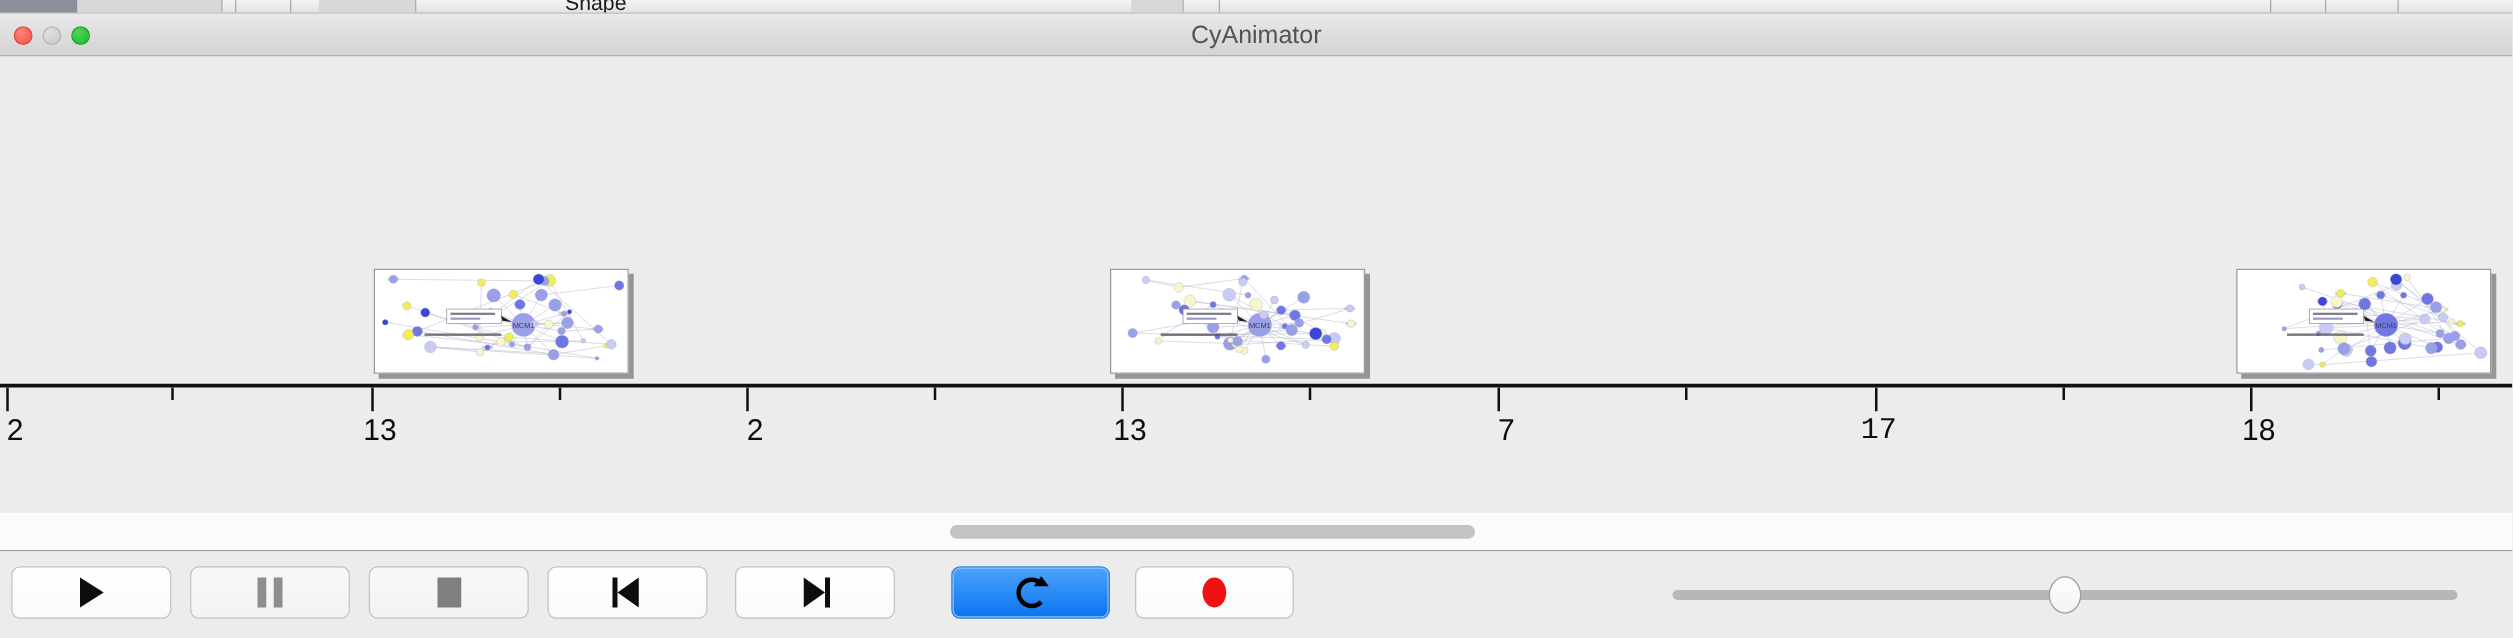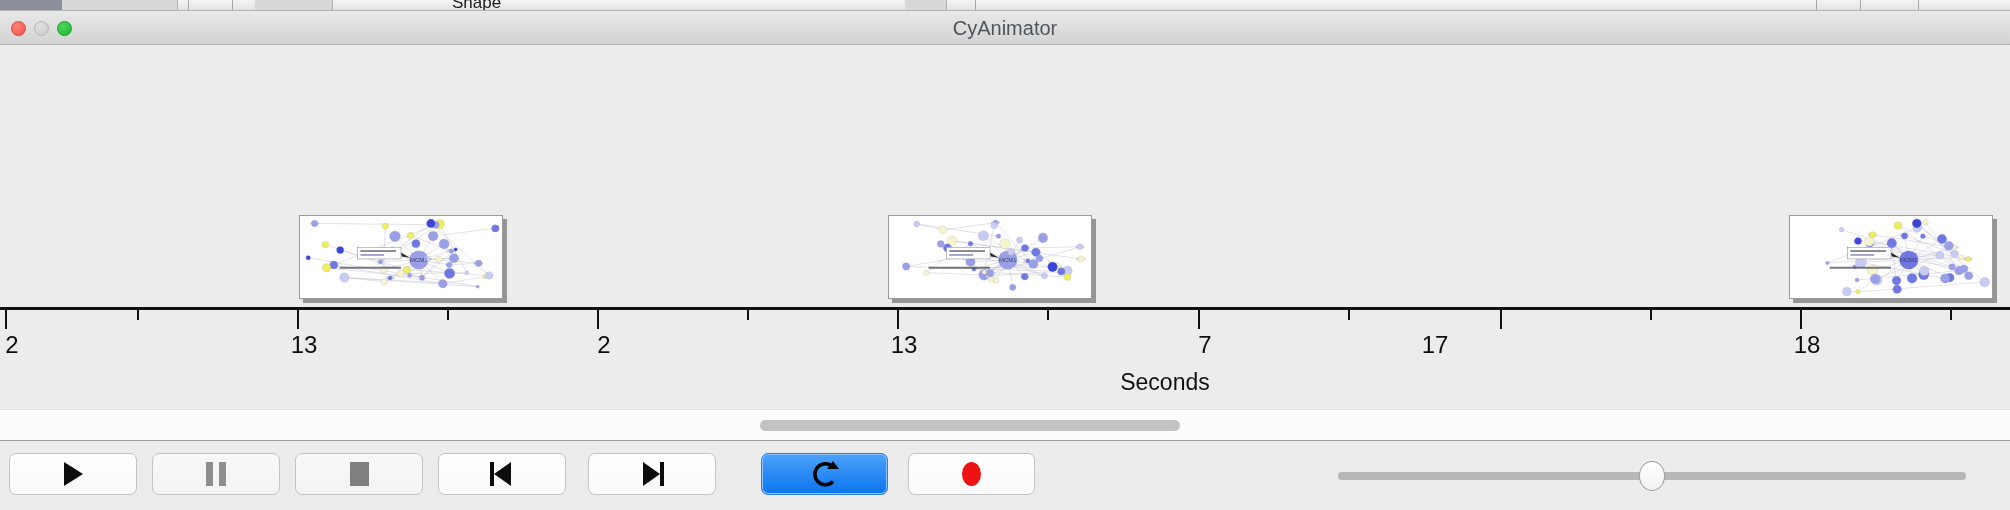--- a/index.html
+++ b/index.html
@@ -560,27 +560,24 @@
         <div class="tick-label" style="left: 12px;">2</div>
         <div class="tick major" style="left: 297px;"></div>
         <div class="tick-label" style="left: 304px; text-align: center;">13</div>
         <div class="tick major" style="left: 597px;"></div>
         <div class="tick-label" style="left: 604px;">2</div>
         <div class="tick major" style="left: 897px;"></div>
         <div class="tick-label" style="left: 904px;">13</div>
         <div class="tick major" style="left: 1198px;"></div>
         <div class="tick-label" style="left: 1205px;">7</div>
         <div class="tick major" style="left: 1500px;"></div>
-        <div class="tick-label" style="left: 1435px;">17</div>
+        <div class="tick-label" style="left: 1503px; font-family: Liberation Mono, monospace;">17</div>
         <div class="tick major" style="left: 1800px;"></div>
         <div class="tick-label" style="left: 1807px;">18</div>
       </div>
-    <div class="axis-title">
-      <span>Seconds</span>
-    </div>
   </div>
 
   <div class="hscroll">
     <div class="hscroll-thumb" style="left: 760px; width: 420px;"></div>
   </div>
 
   <div class="controls">
 
     <div class="cbtn" style="left:9px;">
       <span class="gl-play"></span>

